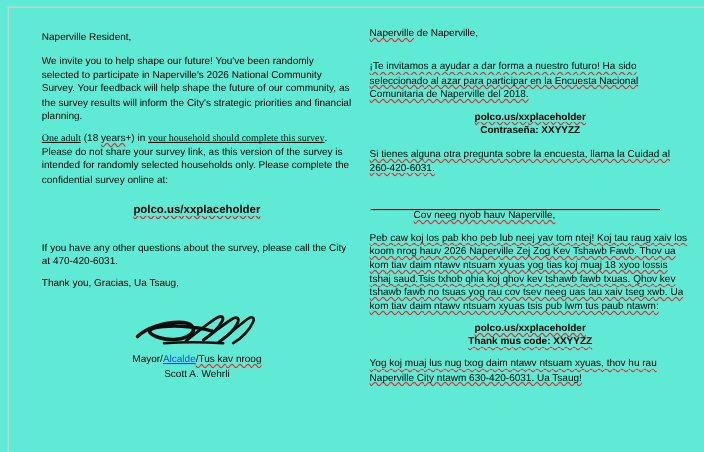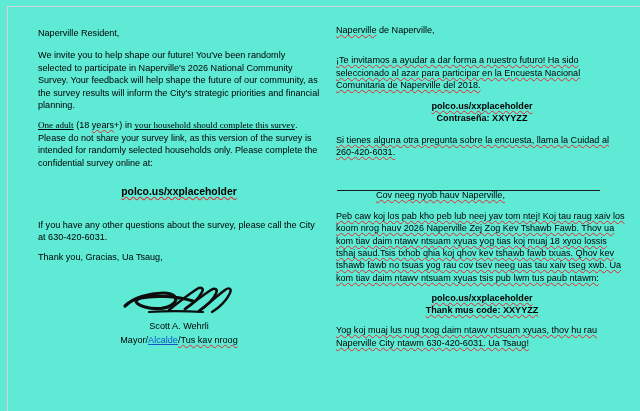--- a/index.html
+++ b/index.html
@@ -134,37 +134,37 @@
 
     <p>We invite you to help shape our future! You've been randomly selected to participate in Naperville's 2026 National Community Survey. Your feedback will help shape the future of our community, as the survey results will inform the City's strategic priorities and financial planning.</p>
 
     <p><span class="u sp">One adult</span><span> (18 </span><span class="sp">years</span><span>+) in </span><span class="u sp">your household should</span><span class="u"> complete </span><span class="u sp">this survey</span><span>. Please do not share your survey link, as this version of the survey is intended for randomly selected households only. Please complete the confidential survey online at:</span></p>
 
     <div id="eng-url-block">
       <p class="centered"><span class="sp">polco.us/xxplaceholder</span></p>
     </div>
 
     <div id="eng-tail">
-      <p>If you have any other questions about the survey, please call the City at 630-420-6031.</p>
+      <p>If you have any other questions about the survey, please call the City at 470-420-6031.</p>
       <p>Thank you, Gracias, Ua Tsaug,</p>
     </div>
   </div>
 
   <div id="signature-block">
     <svg id="signature-svg" width="120" height="34" viewBox="0 0 120 34">
       <g fill="none" stroke="#0d0d0d" stroke-linecap="round" stroke-linejoin="round">
         <path d="M6 22 C14 14, 30 9, 44 9 C56 9, 60 15, 54 20 C48 25, 36 26, 26 23 C16 20, 14 16, 22 14 C34 11, 58 12, 74 17" stroke-width="3.2"></path>
         <path d="M50 26 C60 18, 70 10, 78 5 C82 2.5, 85 4, 83 8 C80 14, 72 21, 66 25" stroke-width="2.6"></path>
         <path d="M66 25 C74 19, 84 11, 92 6 C96 3.5, 99 5, 97 9.5 C94 16, 86 23, 80 27" stroke-width="2.6"></path>
         <path d="M80 27 C88 21, 98 12, 106 6 C110 3, 113 4.5, 111 9 C108 16, 100 24, 93 28" stroke-width="2.4"></path>
         <path d="M30 28 C46 27, 66 27, 84 28" stroke-width="2.2"></path>
       </g>
     </svg>
+    <p class="sig-name"><span>Mayor/</span><span class="lnk">Alcalde</span><span class="sp">/Tus kav nroog</span></p>
     <p class="sig-name">Scott A. Wehrli</p>
-    <p class="sig-name"><span>Mayor/</span><span class="lnk">Alcalde</span><span class="sp">/Tus kav nroog</span></p>
   </div>
 
   <div class="col" id="col-right">
 
     <div id="es-greeting">
       <p><span class="sp">Naperville</span><span> de Naperville,</span></p>
     </div>
 
     <div id="es-body">
       <p class="sp">¡Te invitamos a ayudar a dar forma a nuestro futuro! Ha sido seleccionado al azar para participar en la Encuesta Nacional Comunitaria de Naperville del 2018.</p>

